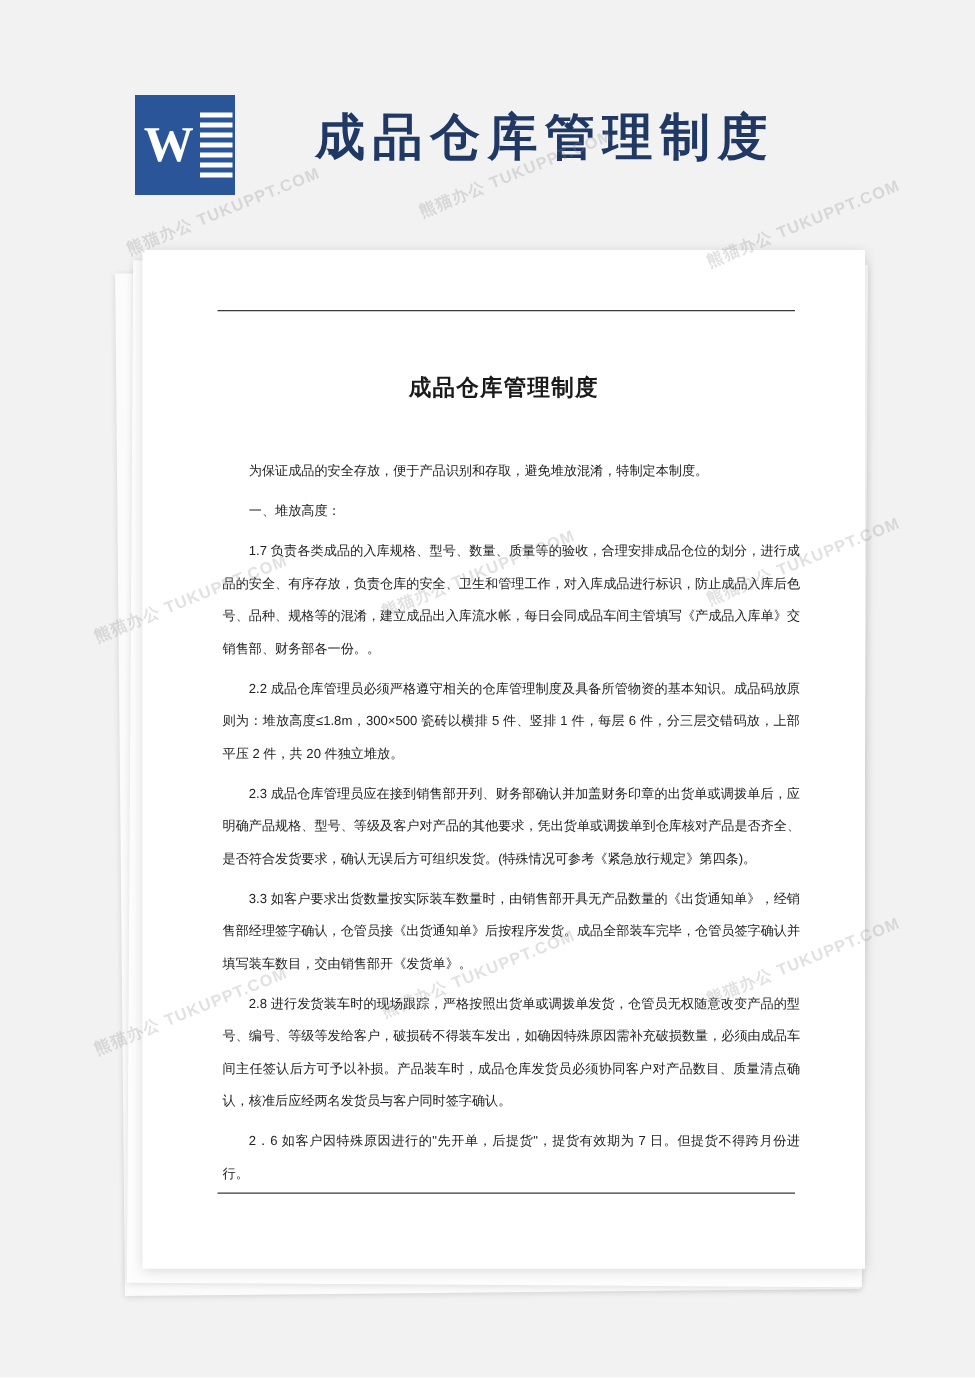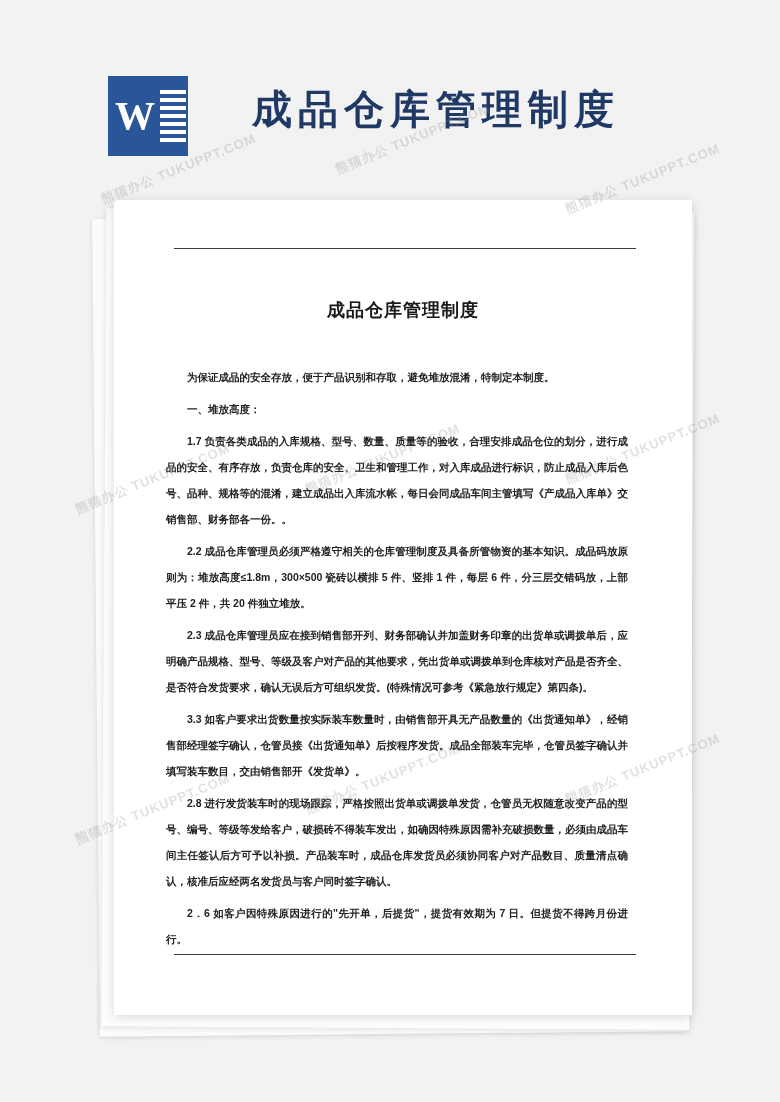--- a/index.html
+++ b/index.html
@@ -119,27 +119,27 @@
     top: 98px;
     width: 578px;
     text-align: center;
     font-size: 18px;
     font-weight: bold;
     color: #1a1a1a;
     letter-spacing: 1px;
   }
   .body-text {
     position: absolute;
-    left: 52px;
+    left: 64px;
     top: 164px;
     width: 462px;
     font-size: 10.5px;
     line-height: 26px;
     color: #222;
-    font-weight: bold;
+    font-weight: normal;
   }
   .body-text p {
     margin: 0 0 6px 0;
     text-align: justify;
   }
   .indent2 { text-indent: 21px; }
 
   
   .wm {
     position: absolute;

